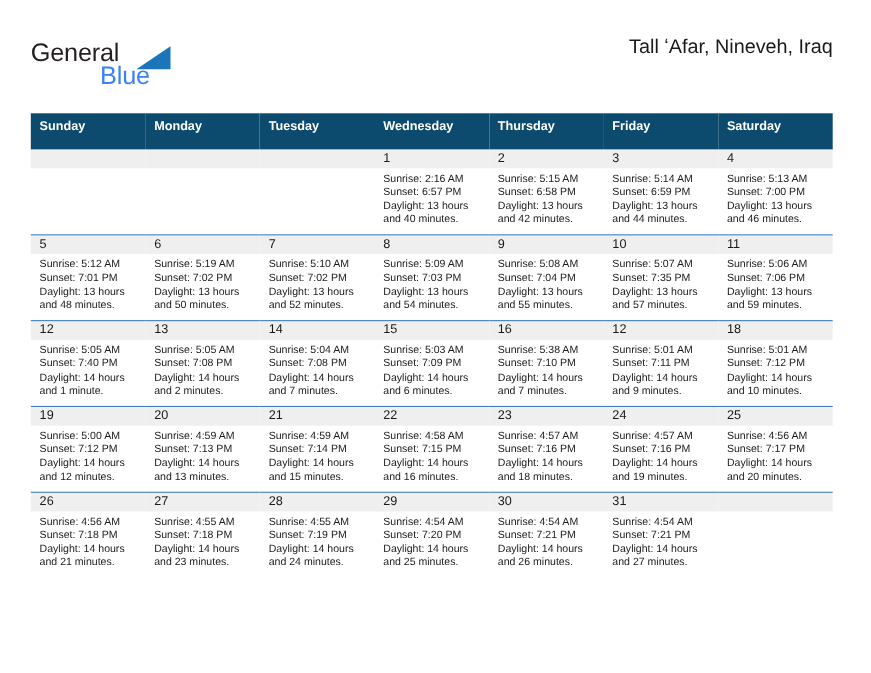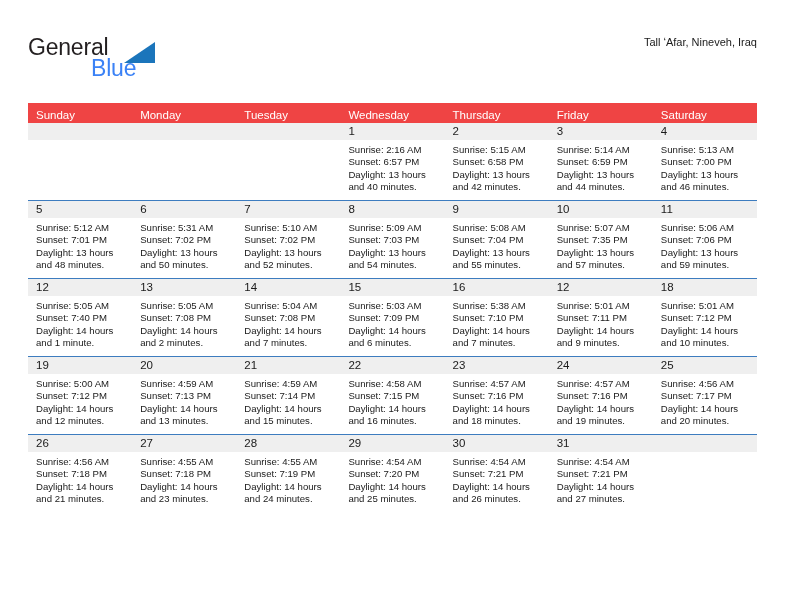--- a/index.html
+++ b/index.html
@@ -70,43 +70,43 @@
     top: 0;
     text-align: right;
   }
   .cal-title {
     font-size: 27px;
     color: #1a1a1a;
     line-height: 34px;
     white-space: nowrap;
   }
   .cal-subtitle {
-    font-size: 11px;
+    font-size: 18px;
     color: #1a1a1a;
     line-height: 22px;
     margin-top: 5px;
     white-space: nowrap;
   }
 
   
   .calendar {
     position: absolute;
     left: 28px;
     top: 103px;
     width: 729px;
     border-collapse: collapse;
     table-layout: fixed;
   }
   .calendar th {
-    background: #ef4444;
+    background: #0c4a6e;
     color: #ffffff;
     font-size: 11.5px;
-    font-weight: normal;
+    font-weight: bold;
     text-align: left;
-    padding: 6px 0 2px 8px;
+    padding: 6px 0 15px 8px;
     height: 11px;
     border: none;
   }
   .calendar td {
     vertical-align: top;
     padding: 0;
     border: none;
     border-top: 1.5px solid #3d7cbf;
     height: 77px;
     width: 104.14px;
@@ -239,21 +239,21 @@
             <div class="cell-body">
               <div>Sunrise: 5:12 AM</div>
               <div>Sunset: 7:01 PM</div>
               <div>Daylight: 13 hours</div>
               <div>and 48 minutes.</div>
             </div>
           </td>
           <td>
             <div class="daynum-band">6</div>
             <div class="cell-body">
-              <div>Sunrise: 5:31 AM</div>
+              <div>Sunrise: 5:19 AM</div>
               <div>Sunset: 7:02 PM</div>
               <div>Daylight: 13 hours</div>
               <div>and 50 minutes.</div>
             </div>
           </td>
           <td>
             <div class="daynum-band">7</div>
             <div class="cell-body">
               <div>Sunrise: 5:10 AM</div>
               <div>Sunset: 7:02 PM</div>

